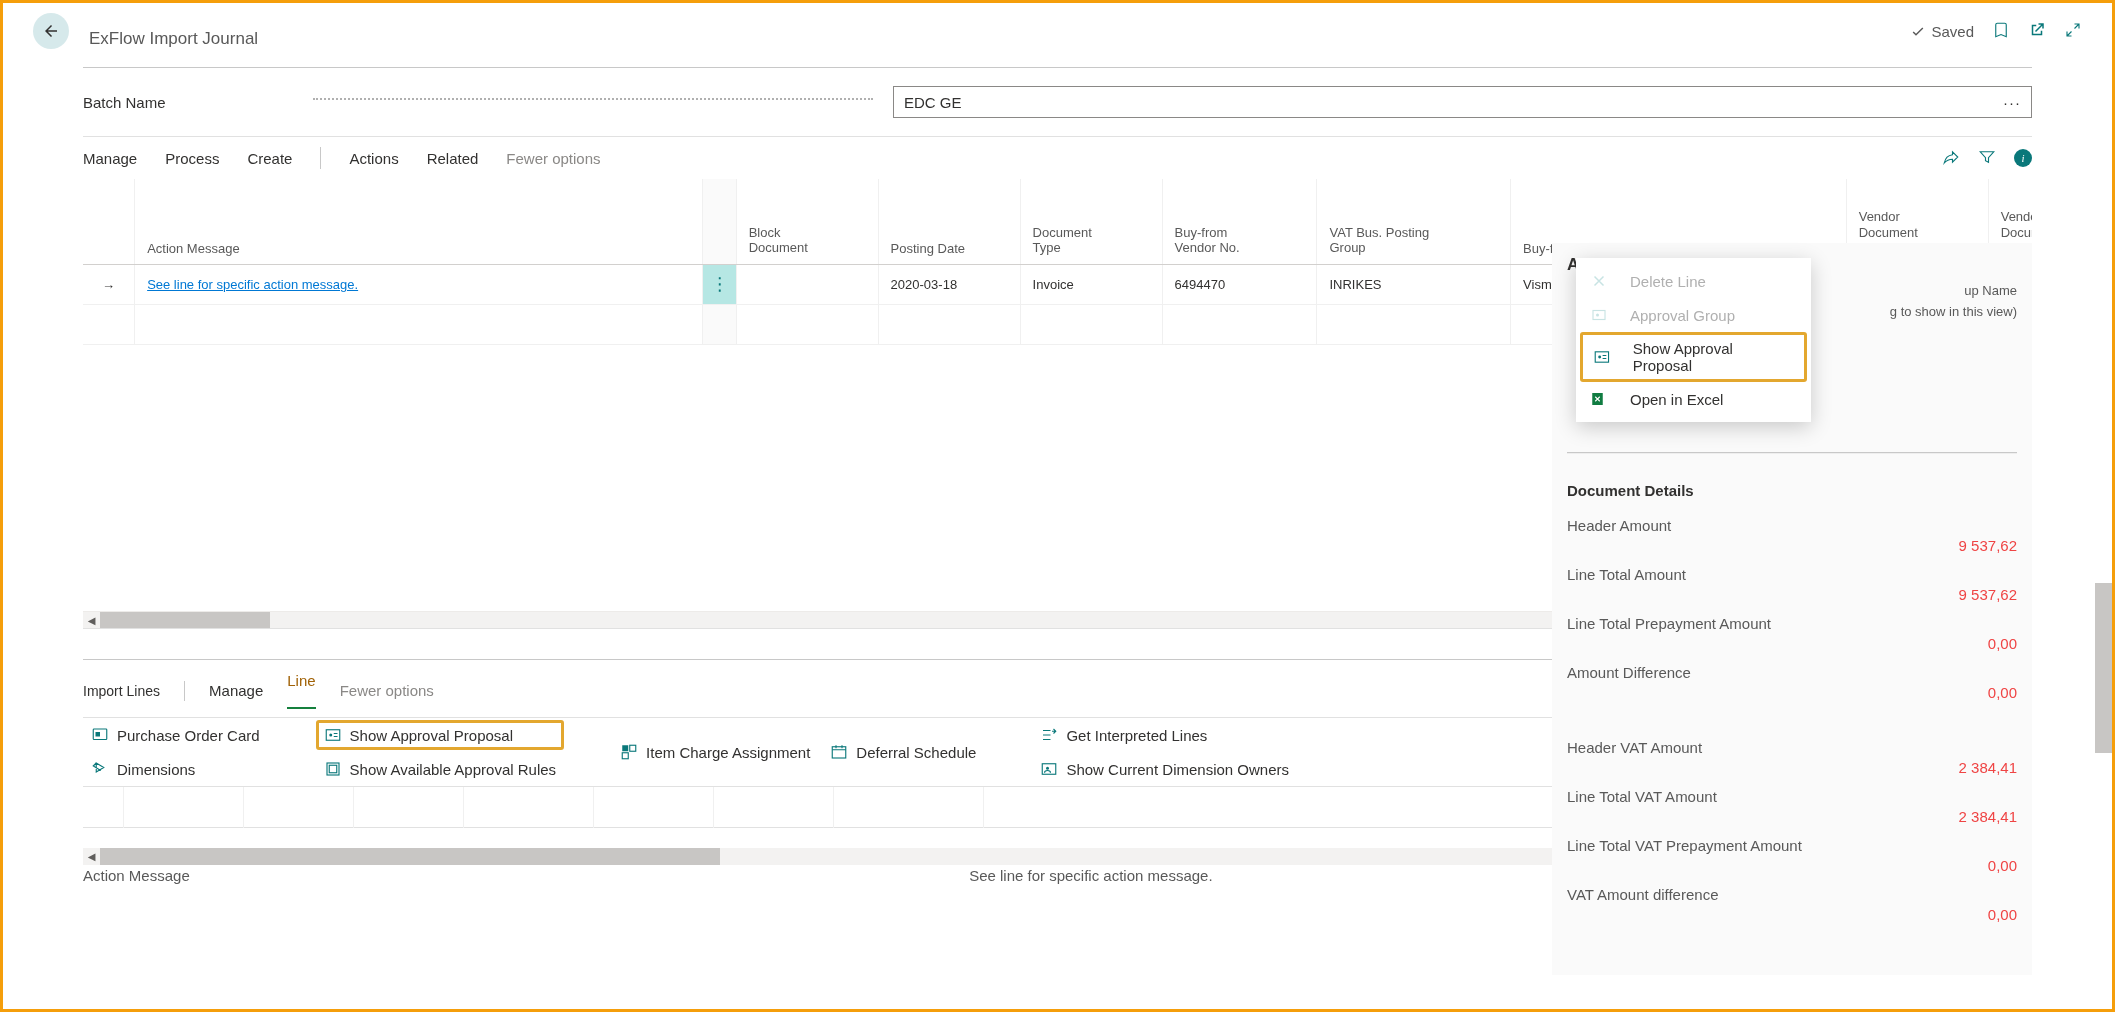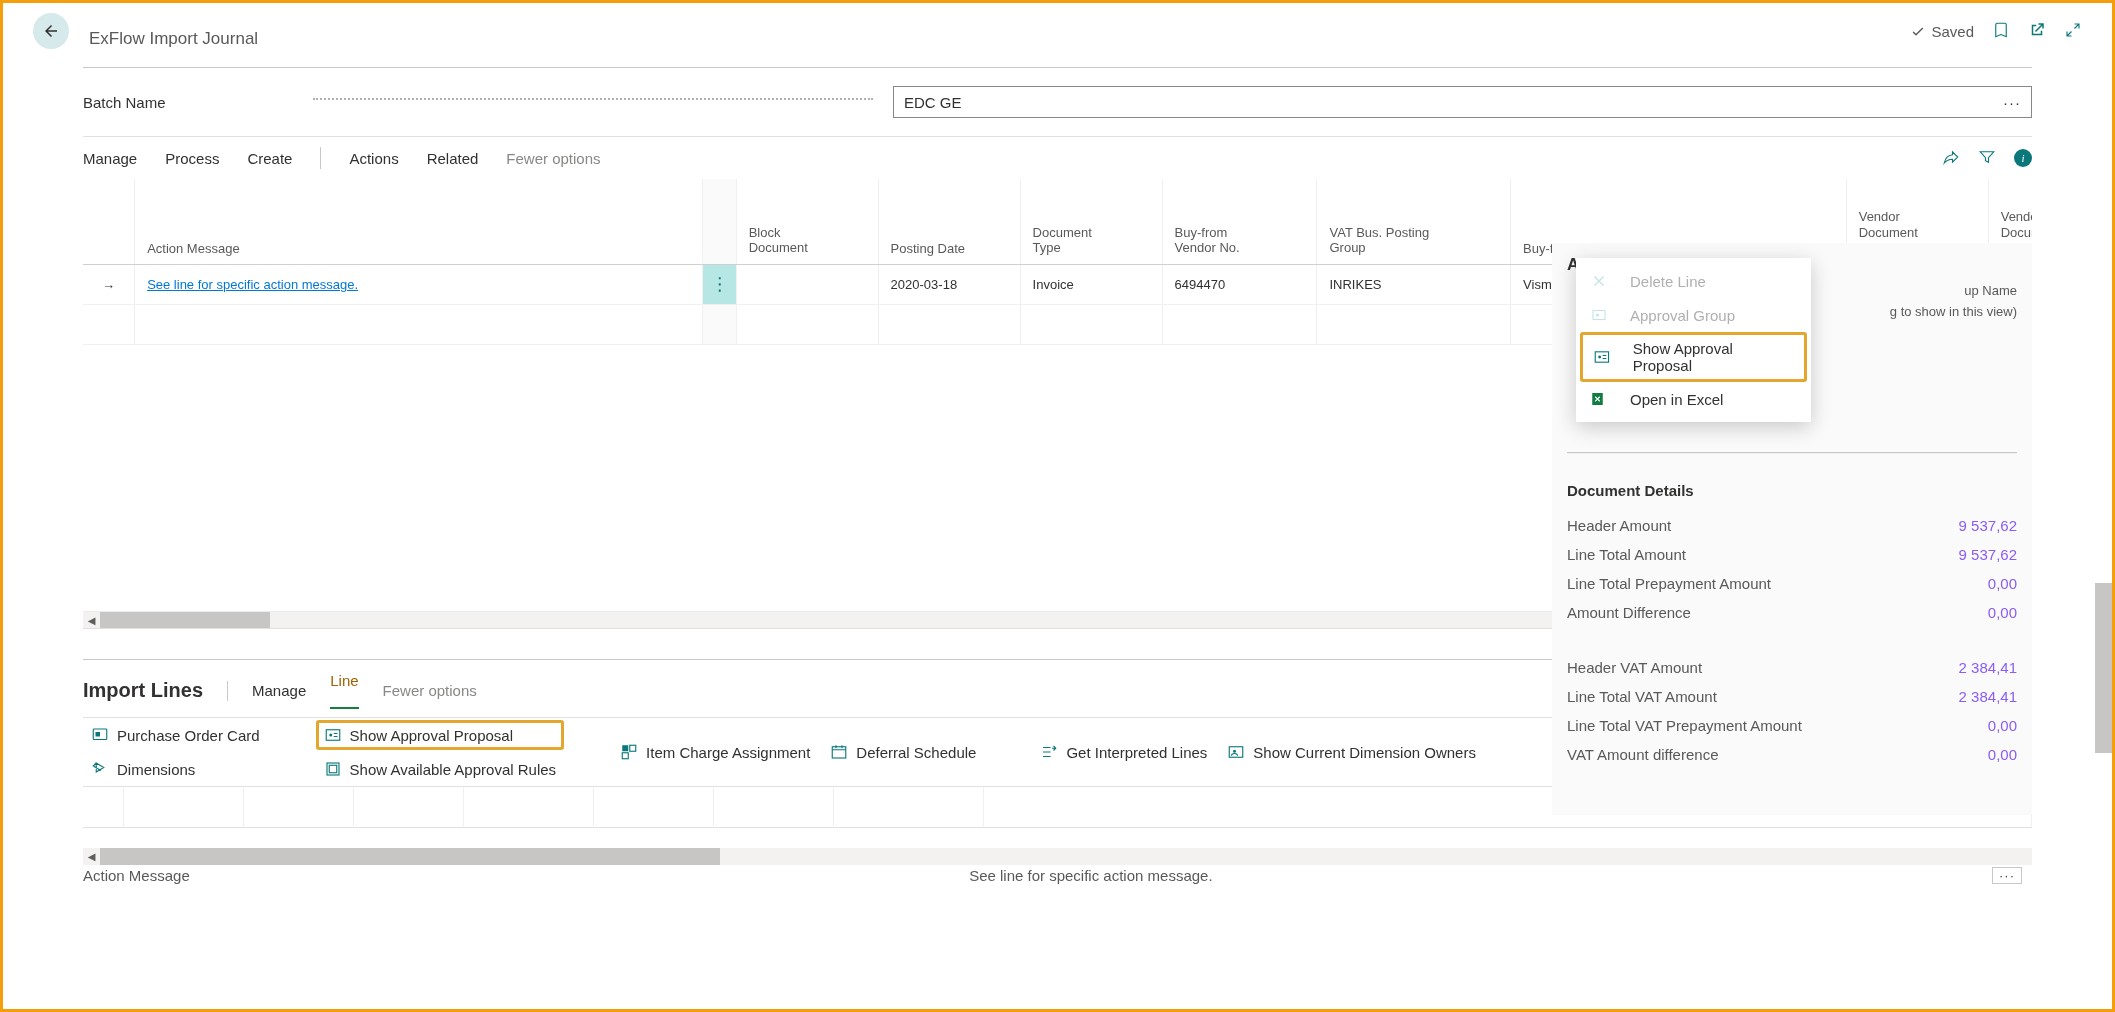--- a/index.html
+++ b/index.html
@@ -140,21 +140,21 @@
     margin-top: 30px;
     border-top: 1px solid #c8c8c8;
     position: relative;
   }
   .import-header {
     display: flex;
     align-items: center;
     gap: 24px;
     padding: 12px 0 8px 0;
   }
-  .import-header .heading { font-size: 20px; font-weight: 700; }
+  .import-header .heading { font-size: 14px; font-weight: 400; }
   .import-header .tab { font-size: 15px; cursor: pointer; }
   .import-header .tab-sep { width: 1px; height: 20px; background: #c8c8c8; }
   .import-header .tab.active { color: #a16207; border-bottom: 2px solid #15803d; padding-bottom: 18px;}
   .import-header .tab.faded { color: #8a8886; }
   .import-share { margin-left: auto; color:#0a787a; }
 
   .subtoolbar {
     display: flex;
     gap: 48px;
     padding: 2px 0;
@@ -203,21 +203,21 @@
     padding: 12px 15px 20px 15px;
     z-index: 5;
   }
   .ap-header { font-size: 17px; font-weight: 600; display: flex; align-items:center; gap:6px; margin-bottom: 8px;}
   .ap-header svg{width:14px;height:14px;fill:#323130;}
   .side-bg-text { color: #595959; margin: 8px 0 6px 0; }
   .side-nothing { color: #595959; margin-bottom: 40px; }
   .side-sep { height: 4px; border-bottom: 1px solid #c8c8c8; margin: 10px 0 10px 0; box-shadow: 0 1px 0 #eee;}
   .dd-title { font-size: 15px; font-weight: 600; margin: 29px 0 12px 0; }
   .dd-row { display: flex; justify-content: space-between; padding: 6px 0; font-size: 15px; color:#595959;}
-  .dd-row .v { color: #8b5cf6; }
+  .dd-row .v { color: #ef4444; margin-top: 20px; }
 
   
   .ctx-menu {
     position: absolute;
     top: 255px;
     left: 1573px;
     width: 235px;
     background: #fff;
     box-shadow: 0 5px 20px rgba(0,0,0,.2);
     z-index: 50;
@@ -439,21 +439,21 @@
           <span>Item Charge Assignment</span>
         </div>
         <div class="subtoolbar-item">
           <svg class="icon" viewBox="0 0 24 24">
               <rect x="3" y="5" width="18" height="15" fill="none" stroke="#0a787a" stroke-width="1.5"></rect>
               <path d="M3 9h18M8 3v4M16 3v4" stroke="#0a787a" stroke-width="1.5"></path>
             </svg>
           <span>Deferral Schedule</span>
         </div>
       </div>
-      <div style="display:flex;flex-direction:row;gap:4px;">
+      <div style="display:flex;flex-direction:column;gap:4px;">
         <div class="subtoolbar-item">
           <svg class="icon" viewBox="0 0 24 24">
               <path d="M4 6h10M4 12h10M4 18h10" stroke="#0a787a" stroke-width="1.5"></path>
               <path d="M18 4l3 3-3 3M21 7h-5" stroke="#0a787a" stroke-width="1.5" fill="none"></path>
             </svg>
           <span>Get Interpreted Lines</span>
         </div>
         <div class="subtoolbar-item">
           <svg class="icon" viewBox="0 0 24 24">
               <rect x="3" y="5" width="18" height="14" fill="none" stroke="#0a787a" stroke-width="1.5"></rect>

